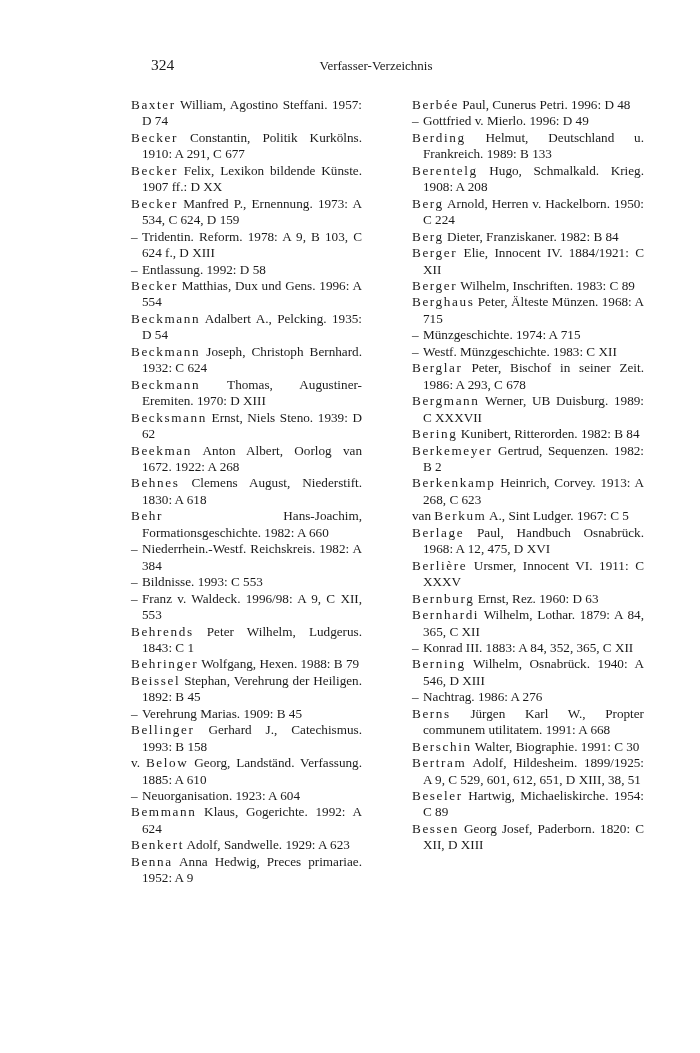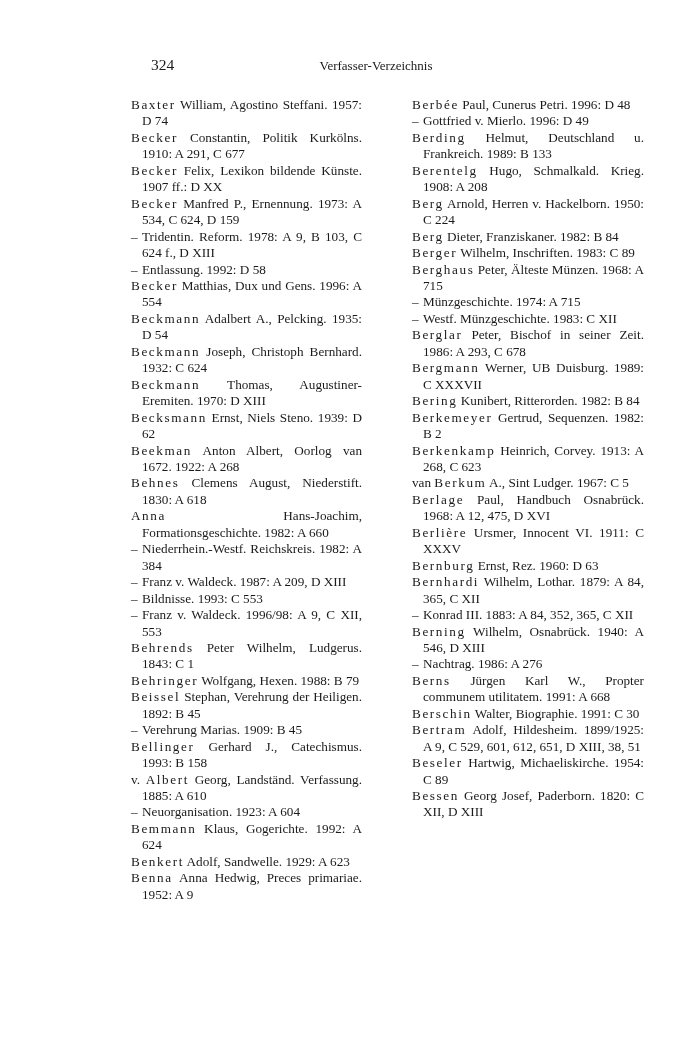--- a/index.html
+++ b/index.html
@@ -29,43 +29,43 @@
       <p class="entry"><span class="name">Becker</span><span> Manfred P., Ernennung. 1973: A 534, C 624, D 159</span></p>
       <p class="entry sub"><span class="dash">–</span><span>Tridentin. Reform. 1978: A 9, B 103, C 624 f., D XIII</span></p>
       <p class="entry sub"><span class="dash">–</span><span>Entlassung. 1992: D 58</span></p>
       <p class="entry"><span class="name">Becker</span><span> Matthias, Dux und Gens. 1996: A 554</span></p>
       <p class="entry"><span class="name">Beckmann</span><span> Adalbert A., Pelcking. 1935: D 54</span></p>
       <p class="entry"><span class="name">Beckmann</span><span> Joseph, Christoph Bernhard. 1932: C 624</span></p>
       <p class="entry"><span class="name">Beckmann</span><span> Thomas, Augustiner-Eremiten. 1970: D XIII</span></p>
       <p class="entry"><span class="name">Becksmann</span><span> Ernst, Niels Steno. 1939: D 62</span></p>
       <p class="entry"><span class="name">Beekman</span><span> Anton Albert, Oorlog van 1672. 1922: A 268</span></p>
       <p class="entry"><span class="name">Behnes</span><span> Clemens August, Niederstift. 1830: A 618</span></p>
-      <p class="entry"><span class="name">Anna</span><span> Hans-Joachim, Formationsgeschichte. 1982: A 660</span></p>
+      <p class="entry"><span class="name">Behr</span><span> Hans-Joachim, Formationsgeschichte. 1982: A 660</span></p>
       <p class="entry sub"><span class="dash">–</span><span>Niederrhein.-Westf. Reichskreis. 1982: A 384</span></p>
-      <p class="entry sub"><span class="dash">–</span><span>Franz v. Waldeck. 1987: A 209, D XIII</span></p>
       <p class="entry sub"><span class="dash">–</span><span>Bildnisse. 1993: C 553</span></p>
       <p class="entry sub"><span class="dash">–</span><span>Franz v. Waldeck. 1996/98: A 9, C XII, 553</span></p>
       <p class="entry"><span class="name">Behrends</span><span> Peter Wilhelm, Ludgerus. 1843: C 1</span></p>
       <p class="entry"><span class="name">Behringer</span><span> Wolfgang, Hexen. 1988: B 79</span></p>
       <p class="entry"><span class="name">Beissel</span><span> Stephan, Verehrung der Heiligen. 1892: B 45</span></p>
       <p class="entry sub"><span class="dash">–</span><span>Verehrung Marias. 1909: B 45</span></p>
       <p class="entry"><span class="name">Bellinger</span><span> Gerhard J., Catechismus. 1993: B 158</span></p>
-      <p class="entry"><span>v. </span><span class="name">Albert</span><span> Georg, Landständ. Verfassung. 1885: A 610</span></p>
+      <p class="entry"><span>v. </span><span class="name">Below</span><span> Georg, Landständ. Verfassung. 1885: A 610</span></p>
       <p class="entry sub"><span class="dash">–</span><span>Neuorganisation. 1923: A 604</span></p>
       <p class="entry"><span class="name">Bemmann</span><span> Klaus, Gogerichte. 1992: A 624</span></p>
       <p class="entry"><span class="name">Benkert</span><span> Adolf, Sandwelle. 1929: A 623</span></p>
       <p class="entry"><span class="name">Benna</span><span> Anna Hedwig, Preces primariae. 1952: A 9</span></p>
     </div>
   <div class="col right" id="col-right">
       <p class="entry"><span class="name">Berbée</span><span> Paul, Cunerus Petri. 1996: D 48</span></p>
       <p class="entry sub"><span class="dash">–</span><span>Gottfried v. Mierlo. 1996: D 49</span></p>
       <p class="entry"><span class="name">Berding</span><span> Helmut, Deutschland u. Frankreich. 1989: B 133</span></p>
       <p class="entry"><span class="name">Berentelg</span><span> Hugo, Schmalkald. Krieg. 1908: A 208</span></p>
       <p class="entry"><span class="name">Berg</span><span> Arnold, Herren v. Hackelborn. 1950: C 224</span></p>
       <p class="entry"><span class="name">Berg</span><span> Dieter, Franziskaner. 1982: B 84</span></p>
+      <p class="entry"><span class="name">Berger</span><span> Elie, Innocent IV. 1884/1921: C XII</span></p>
       <p class="entry"><span class="name">Berger</span><span> Wilhelm, Inschriften. 1983: C 89</span></p>
       <p class="entry"><span class="name">Berghaus</span><span> Peter, Älteste Münzen. 1968: A 715</span></p>
       <p class="entry sub"><span class="dash">–</span><span>Münzgeschichte. 1974: A 715</span></p>
       <p class="entry sub"><span class="dash">–</span><span>Westf. Münzgeschichte. 1983: C XII</span></p>
       <p class="entry"><span class="name">Berglar</span><span> Peter, Bischof in seiner Zeit. 1986: A 293, C 678</span></p>
       <p class="entry"><span class="name">Bergmann</span><span> Werner, UB Duisburg. 1989: C XXXVII</span></p>
       <p class="entry"><span class="name">Bering</span><span> Kunibert, Ritterorden. 1982: B 84</span></p>
       <p class="entry"><span class="name">Berkemeyer</span><span> Gertrud, Sequenzen. 1982: B 2</span></p>
       <p class="entry"><span class="name">Berkenkamp</span><span> Heinrich, Corvey. 1913: A 268, C 623</span></p>
       <p class="entry"><span>van </span><span class="name">Berkum</span><span> A., Sint Ludger. 1967: C 5</span></p>

